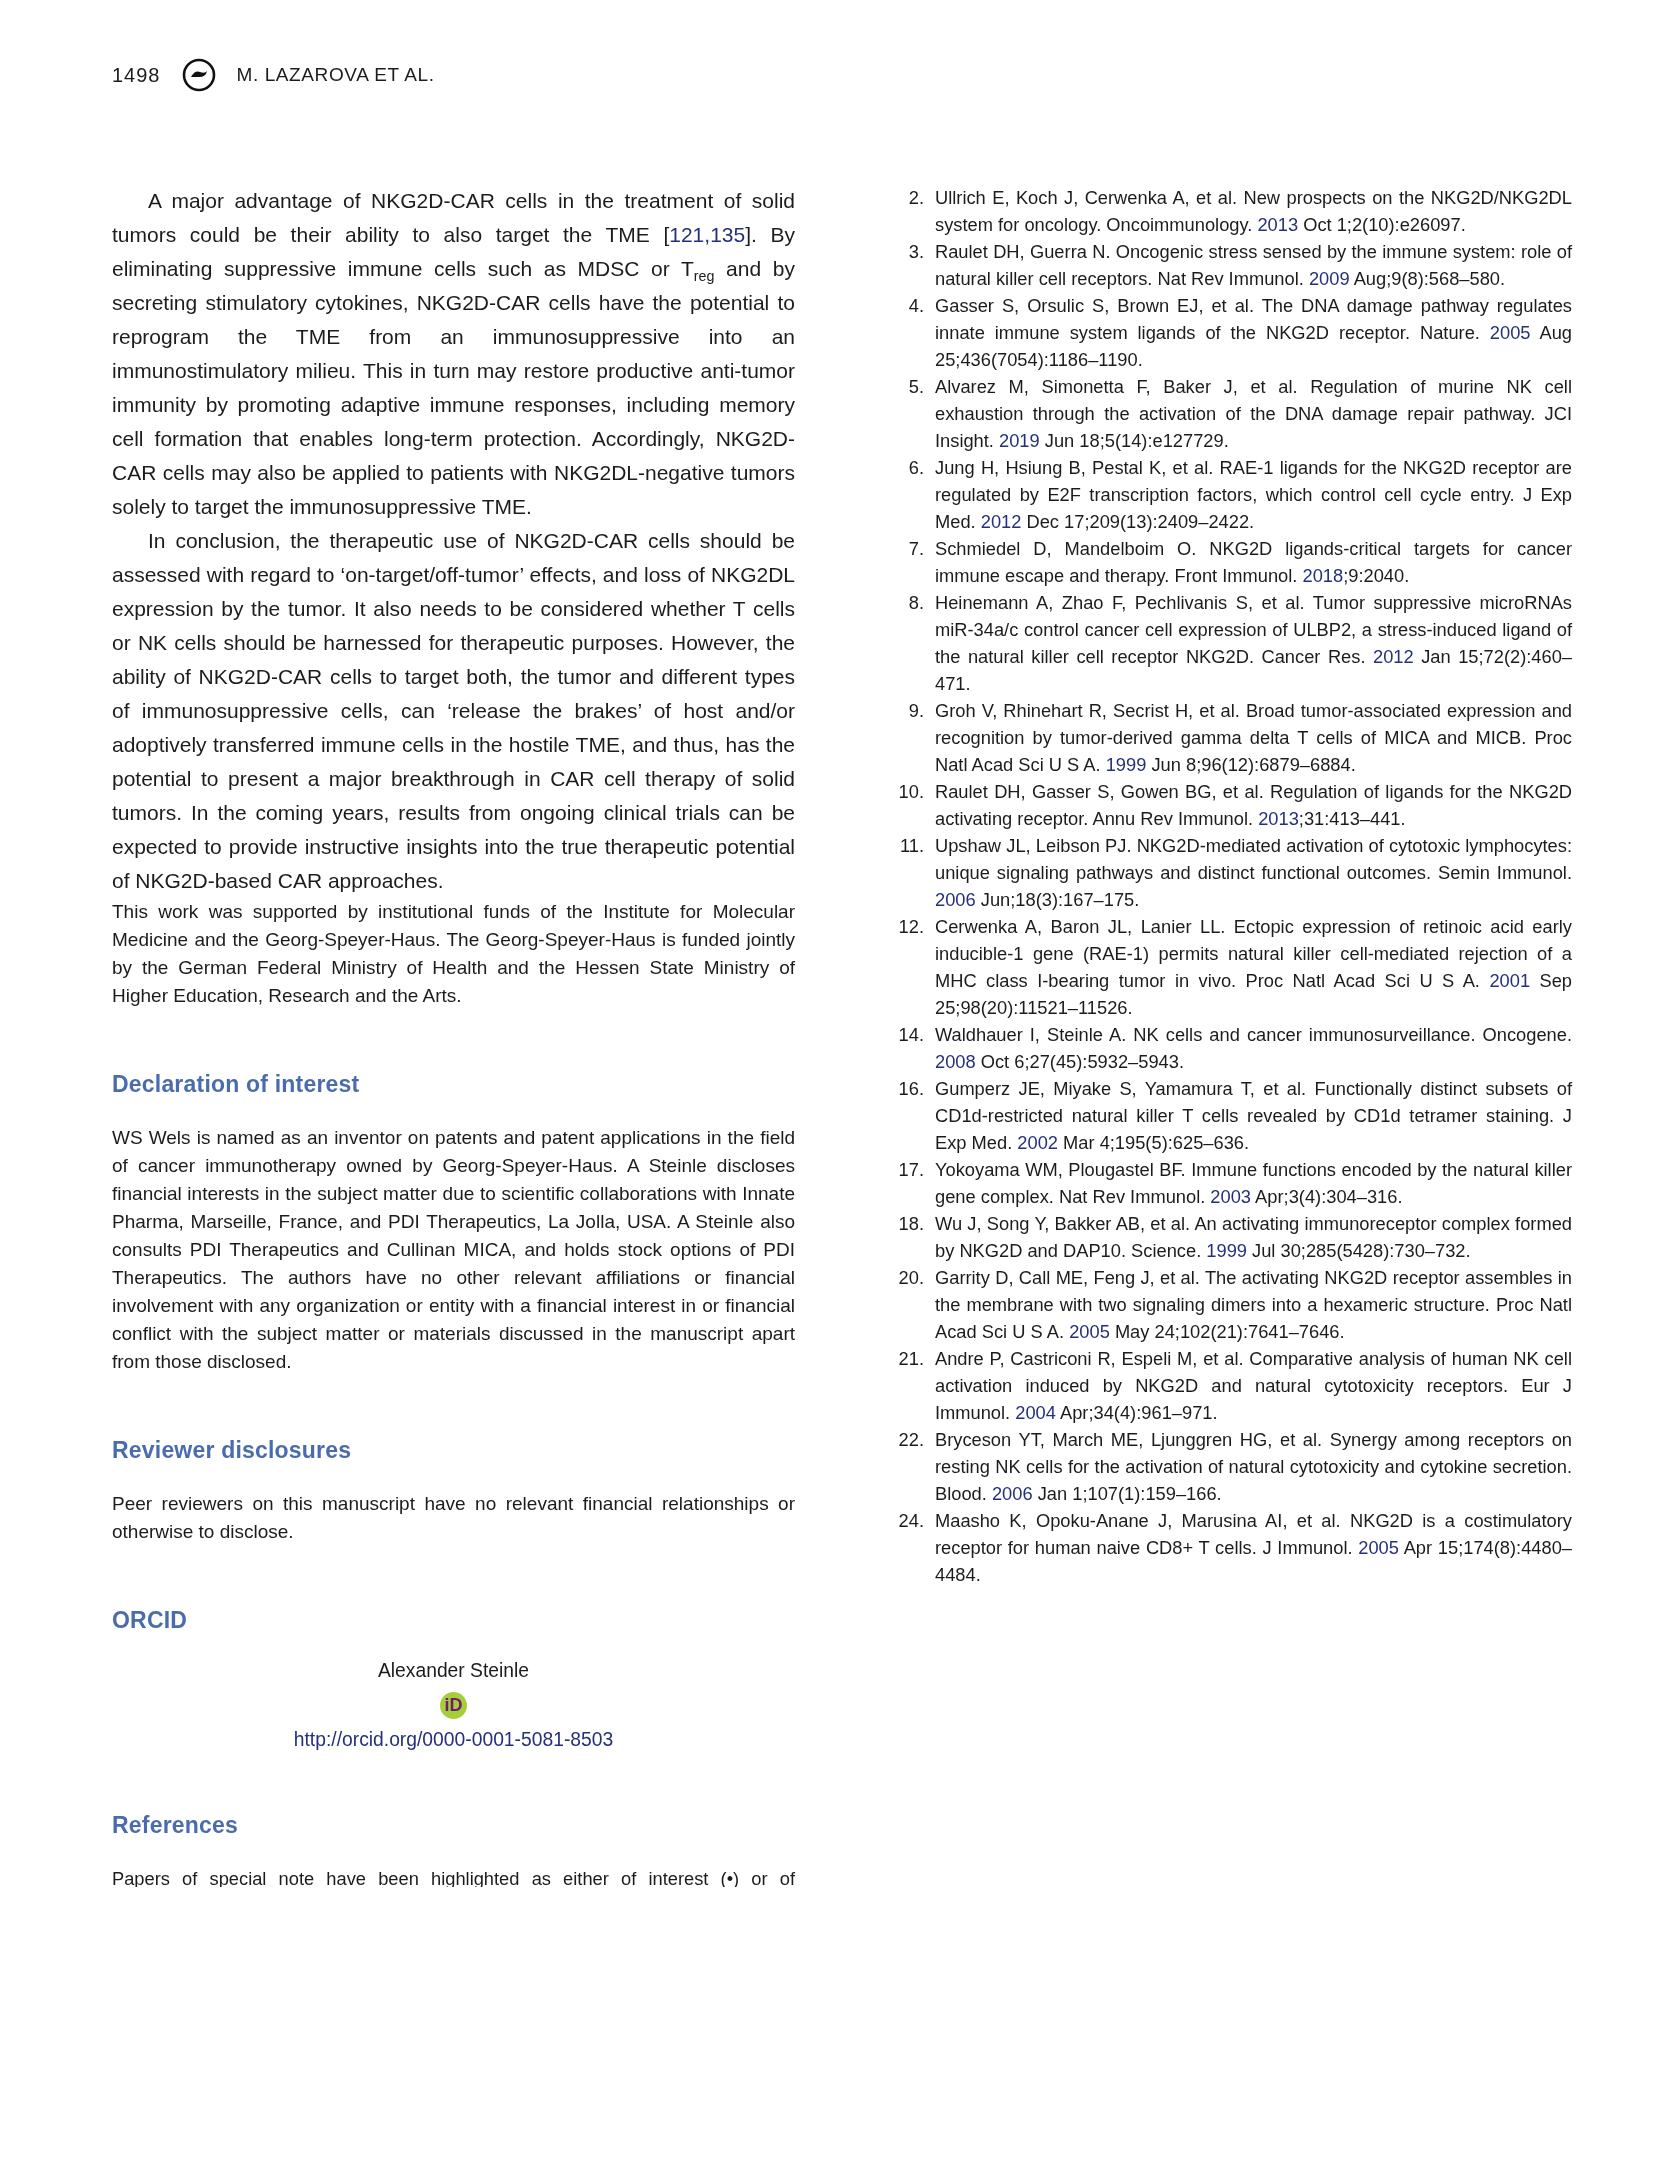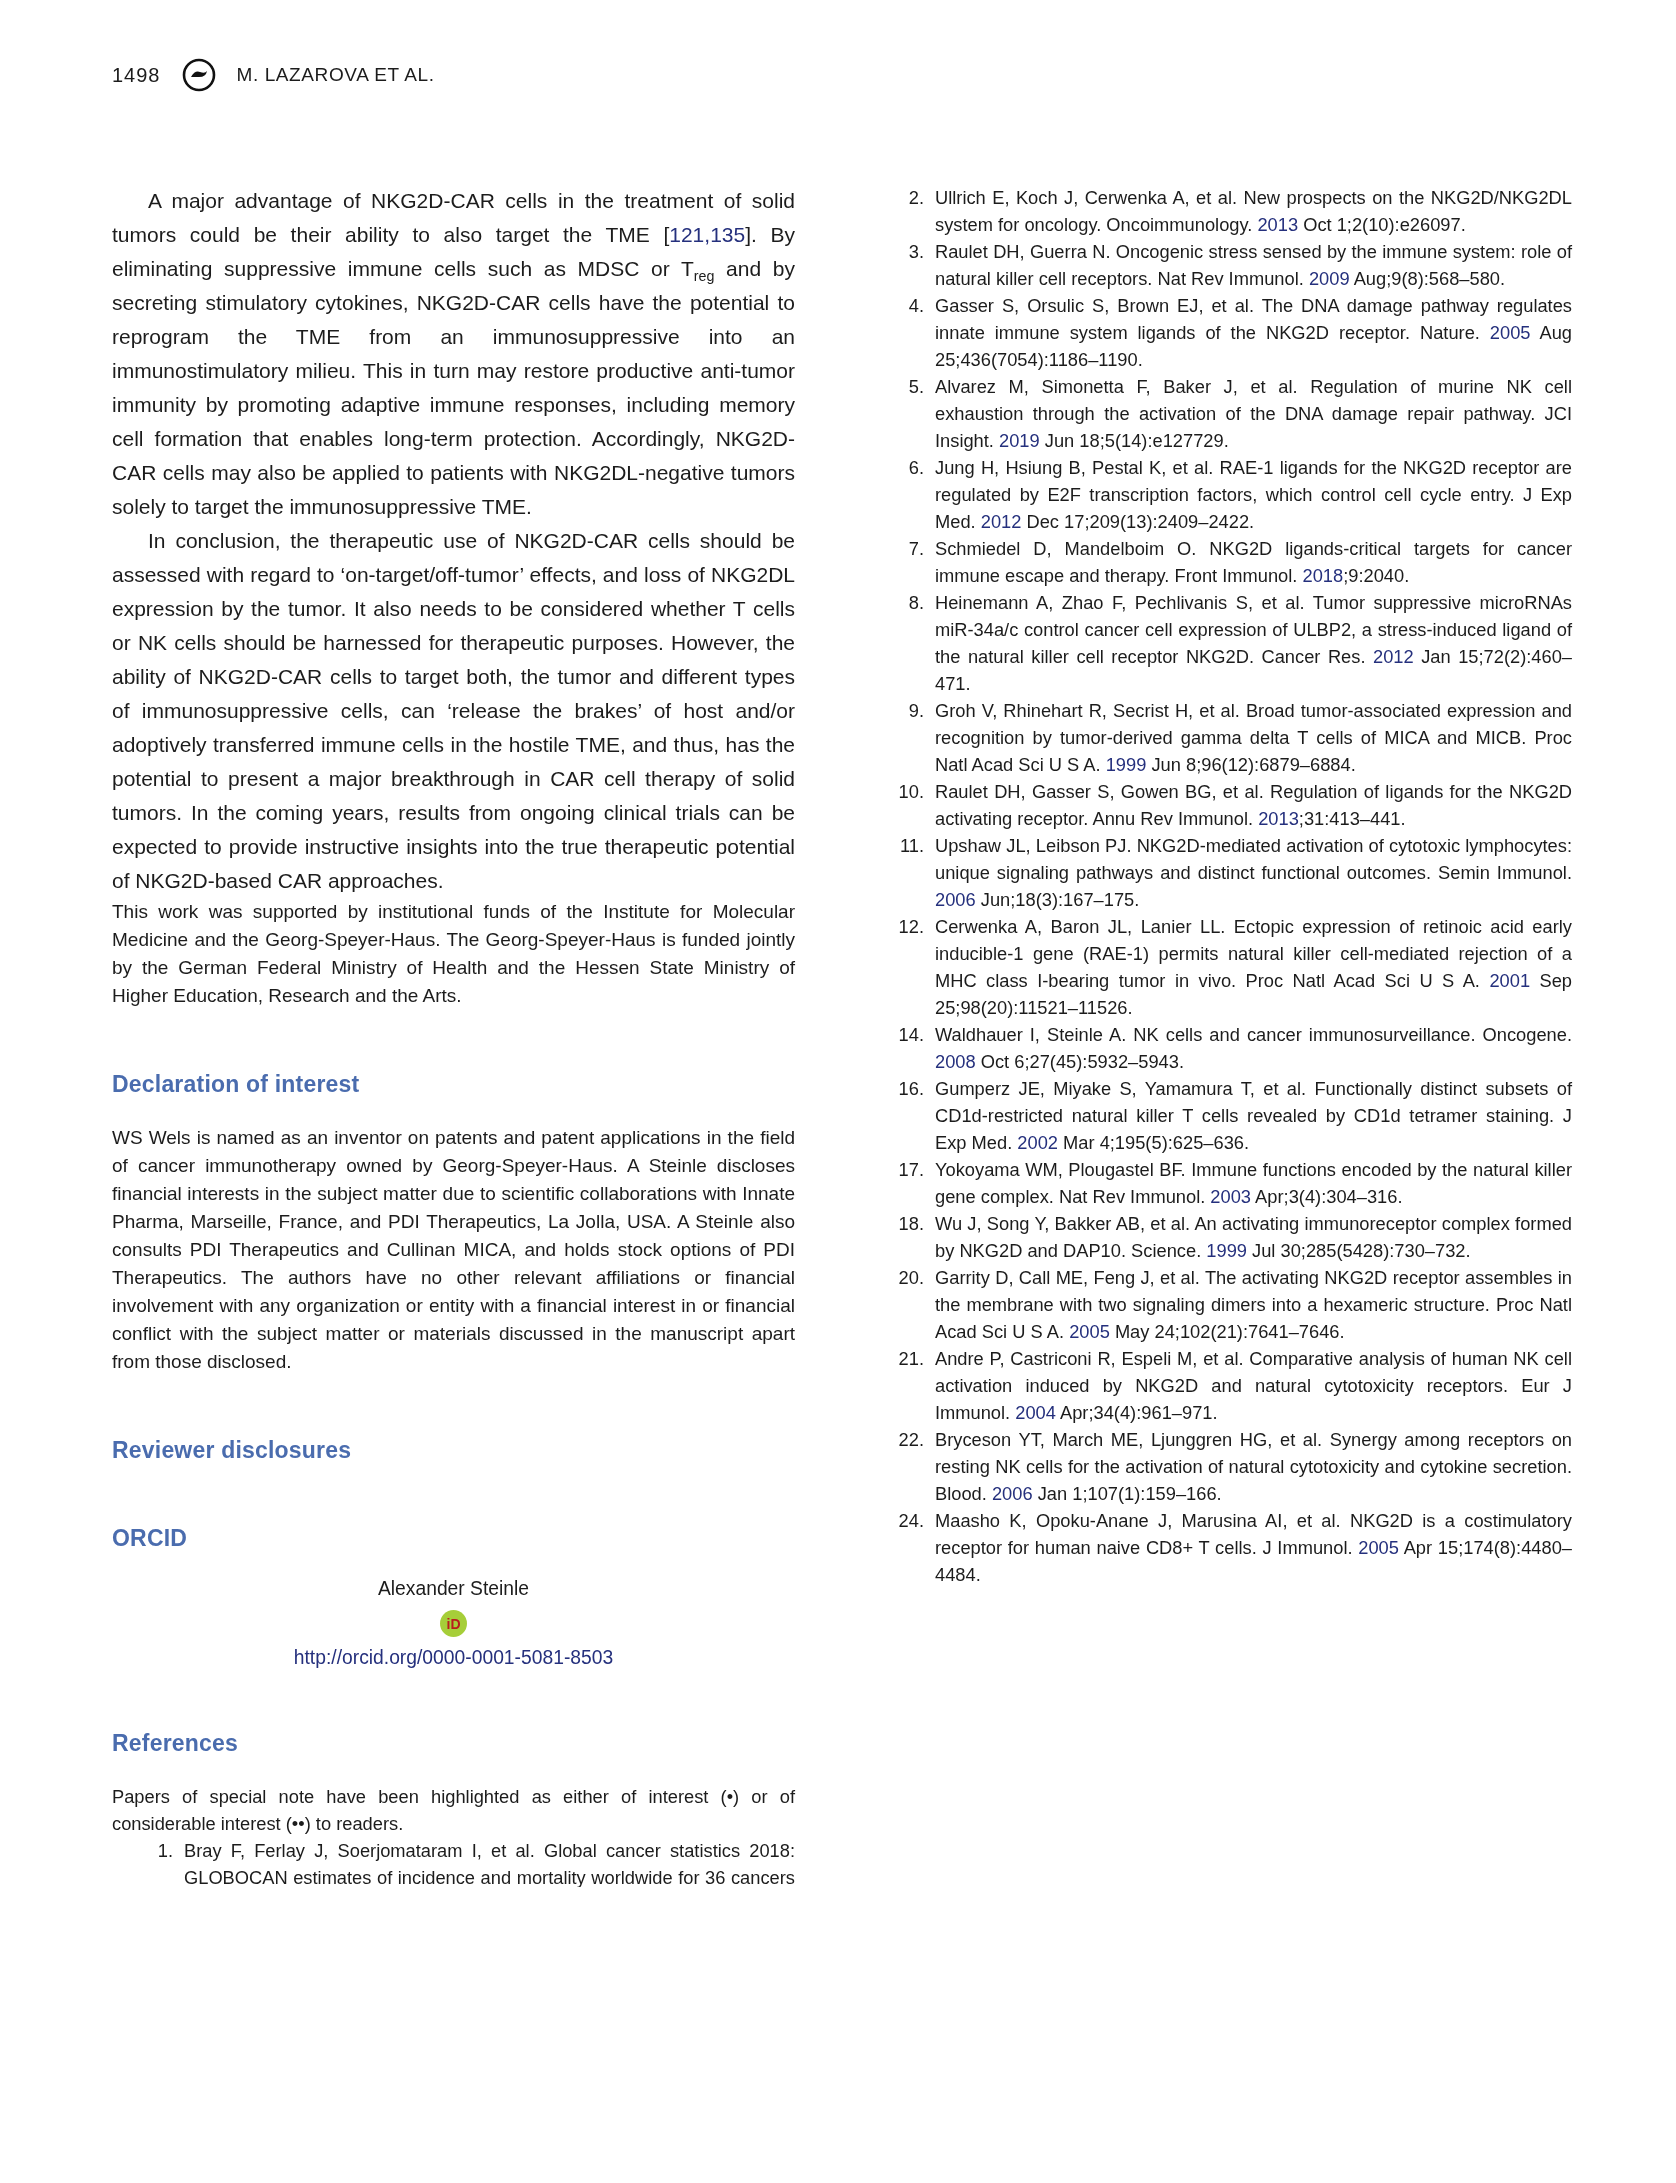--- a/index.html
+++ b/index.html
@@ -29,21 +29,21 @@
   sub{font-size:0.68em;line-height:0;}
   .refs{font-size:18.3px;line-height:27px;}
   .refs-note{text-align:justify;margin:0 0 0 0;}
   .ref-row{display:flex;}
   .ref-num{flex:0 0 46px;text-align:right;padding-right:11px;}
   .ref-text{flex:1;text-align:justify;}
   .left-ref-list{margin-left:26px;margin-top:0;}
   .orcid-row{display:flex;align-items:center;gap:10px;font-size:19.3px;flex-direction:column;}
   .orcid-badge{
     width:27px;height:27px;border-radius:50%;background:var(--orcid-green);
-    color:#b91c1c;font-weight:bold;font-size:14px;display:flex;
+    color:#701a75;font-weight:bold;font-size:18px;display:flex;
     align-items:center;justify-content:center;flex:0 0 auto;
   }
 </style>
 </head>
 <body>
 
 <div class="page">
 
   <div class="header">
     <span class="pageno">1498</span>
@@ -64,20 +64,21 @@
         <p class="p-indent"><span>A major advantage of NKG2D-CAR cells in the treatment of solid tumors could be their ability to also target the TME [</span><span class="navy">121,135</span><span>]. By eliminating suppressive immune cells such as MDSC or T</span><sub>reg</sub><span> and by secreting stimulatory cytokines, NKG2D-CAR cells have the potential to reprogram the TME from an immunosuppressive into an immunostimulatory milieu. This in turn may restore productive anti-tumor immunity by promoting adaptive immune responses, including memory cell formation that enables long-term protection. Accordingly, NKG2D-CAR cells may also be applied to patients with NKG2DL-negative tumors solely to target the immunosuppressive TME.</span></p>
         <p class="p-indent">In conclusion, the therapeutic use of NKG2D-CAR cells should be assessed with regard to ‘on-target/off-tumor’ effects, and loss of NKG2DL expression by the tumor. It also needs to be considered whether T cells or NK cells should be harnessed for therapeutic purposes. However, the ability of NKG2D-CAR cells to target both, the tumor and different types of immunosuppressive cells, can ‘release the brakes’ of host and/or adoptively transferred immune cells in the hostile TME, and thus, has the potential to present a major breakthrough in CAR cell therapy of solid tumors. In the coming years, results from ongoing clinical trials can be expected to provide instructive insights into the true therapeutic potential of NKG2D-based CAR approaches.</p>
       </div>
 
       <p class="sec-body">This work was supported by institutional funds of the Institute for Molecular Medicine and the Georg-Speyer-Haus. The Georg-Speyer-Haus is funded jointly by the German Federal Ministry of Health and the Hessen State Ministry of Higher Education, Research and the Arts.</p>
 
       <h2 class="sec">Declaration of interest</h2>
       <p class="sec-body">WS Wels is named as an inventor on patents and patent applications in the field of cancer immunotherapy owned by Georg-Speyer-Haus. A Steinle discloses financial interests in the subject matter due to scientific collaborations with Innate Pharma, Marseille, France, and PDI Therapeutics, La Jolla, USA. A Steinle also consults PDI Therapeutics and Cullinan MICA, and holds stock options of PDI Therapeutics. The authors have no other relevant affiliations or financial involvement with any organization or entity with a financial interest in or financial conflict with the subject matter or materials discussed in the manuscript apart from those disclosed.</p>
 
       <h2 class="sec">Reviewer disclosures</h2>
+      <p class="sec-body">Peer reviewers on this manuscript have no relevant financial relationships or otherwise to disclose.</p>
 
       <h2 class="sec">ORCID</h2>
       <div class="orcid-row">
         <span>Alexander Steinle</span>
         <span class="orcid-badge">iD</span>
         <span class="navy">http://orcid.org/0000-0001-5081-8503</span>
       </div>
 
       <h2 class="sec">References</h2>
       <div class="refs">

